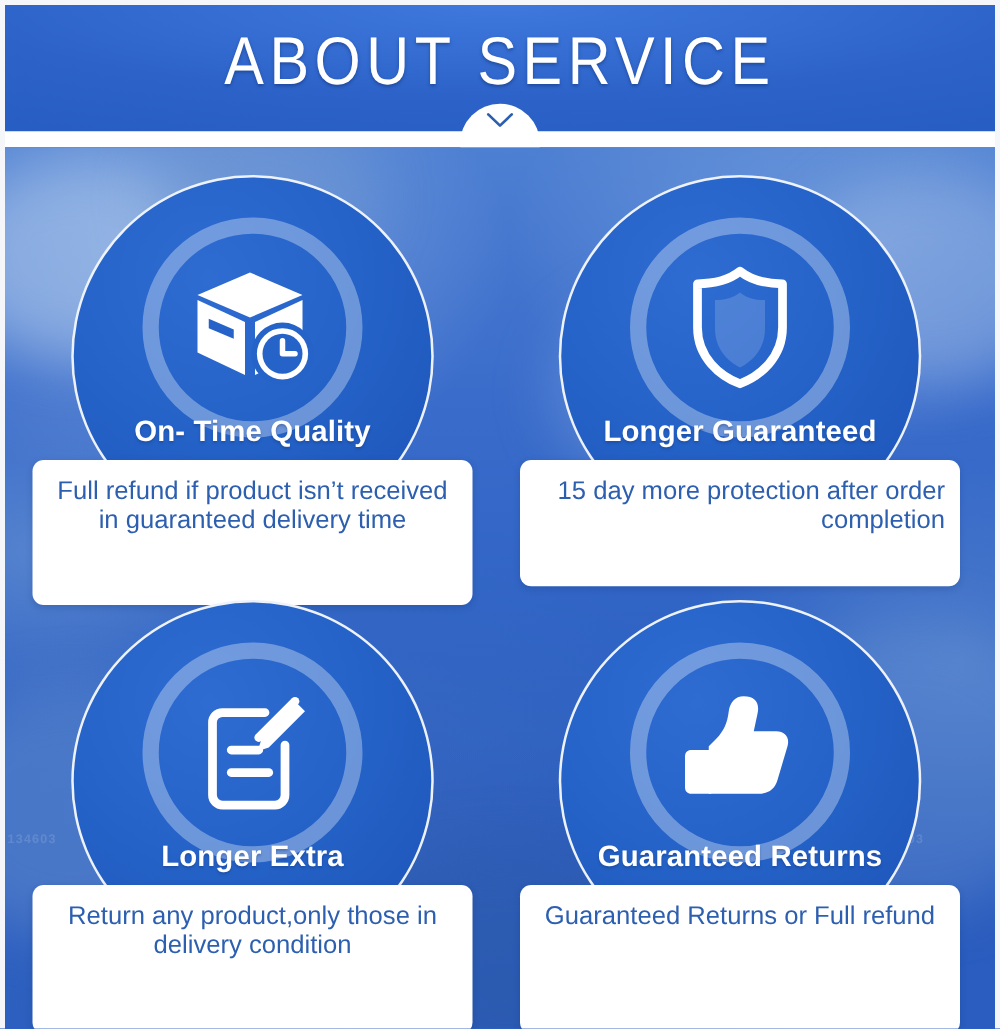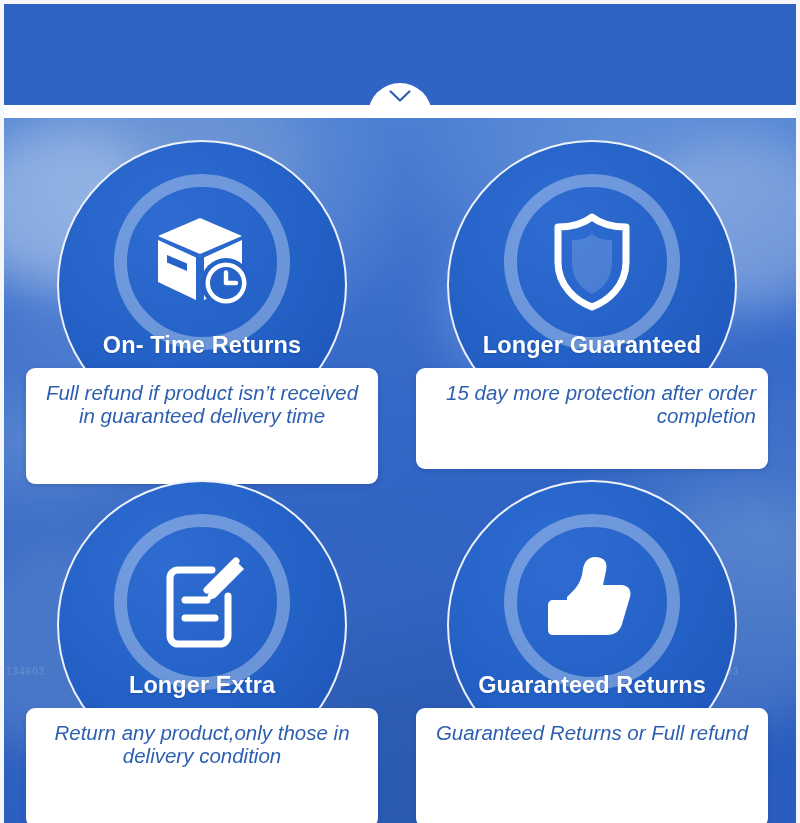--- a/index.html
+++ b/index.html
@@ -130,29 +130,31 @@
   }
   .tb-tall{min-height:116px;}
   .tb-short{min-height:101px;text-align:right;}
   .tb-bottom{min-height:119px;}
   .textbox p{
     margin:0;
     color:#2d5fb0;
     font-size:20.5px;
     line-height:1.12;
     font-weight:400;
-    font-style:italic;
   }
   svg{display:block;}
 </style>
 </head>
 <body>
 
 <div class="banner">
 
+  <div class="header">
+    <div class="header-title">ABOUT SERVICE</div>
+  </div>
   <div class="header-notch"></div>
   <div class="chev">
     <svg width="22" height="13" viewBox="0 0 22 13">
       <path d="M1.6 1.5 L11 10.5 L20.4 1.5" fill="none" stroke="#2d5fb0" stroke-width="2.2" stroke-linecap="round" stroke-linejoin="round"></path>
     </svg>
   </div>
   <div class="white-gap"></div>
 
   <div class="body-bg">
     <div class="photo"></div>
@@ -177,21 +179,21 @@
           <path d="M50 4 L92 22 L50 40 L8 22 Z" fill="#ffffff"></path>
           <path d="M8 26 L46 43.5 L46 86 L8 68 Z" fill="#ffffff"></path>
           <path d="M92 26 L54 43.5 L54 86 L92 68 Z" fill="#ffffff"></path>
           <path d="M17 41 L37 49.5 L37 57 L17 48.5 Z" fill="#2563c8"></path>
           <circle cx="76" cy="69" r="25" fill="#2563c8"></circle>
           <circle cx="76" cy="69" r="20.5" fill="#ffffff"></circle>
           <circle cx="76" cy="69" r="16" fill="#2563c8"></circle>
           <path d="M76 58.5 L76 69 L86 69" fill="none" stroke="#ffffff" stroke-width="4.4" stroke-linecap="round" stroke-linejoin="round"></path>
         </svg>
       </div>
-      <div class="card-title">On- Time Returns</div>
+      <div class="card-title">On- Time Quality</div>
       <div class="textbox tb-tall">
         <p>Full refund if product isn’t received in guaranteed delivery time</p>
       </div>
     </div>
 
     <div class="card c2">
       <div class="circle"></div>
       <div class="ring"></div>
       <div class="icon-wrap">
         <svg width="84" height="100" viewBox="0 0 84 100">

